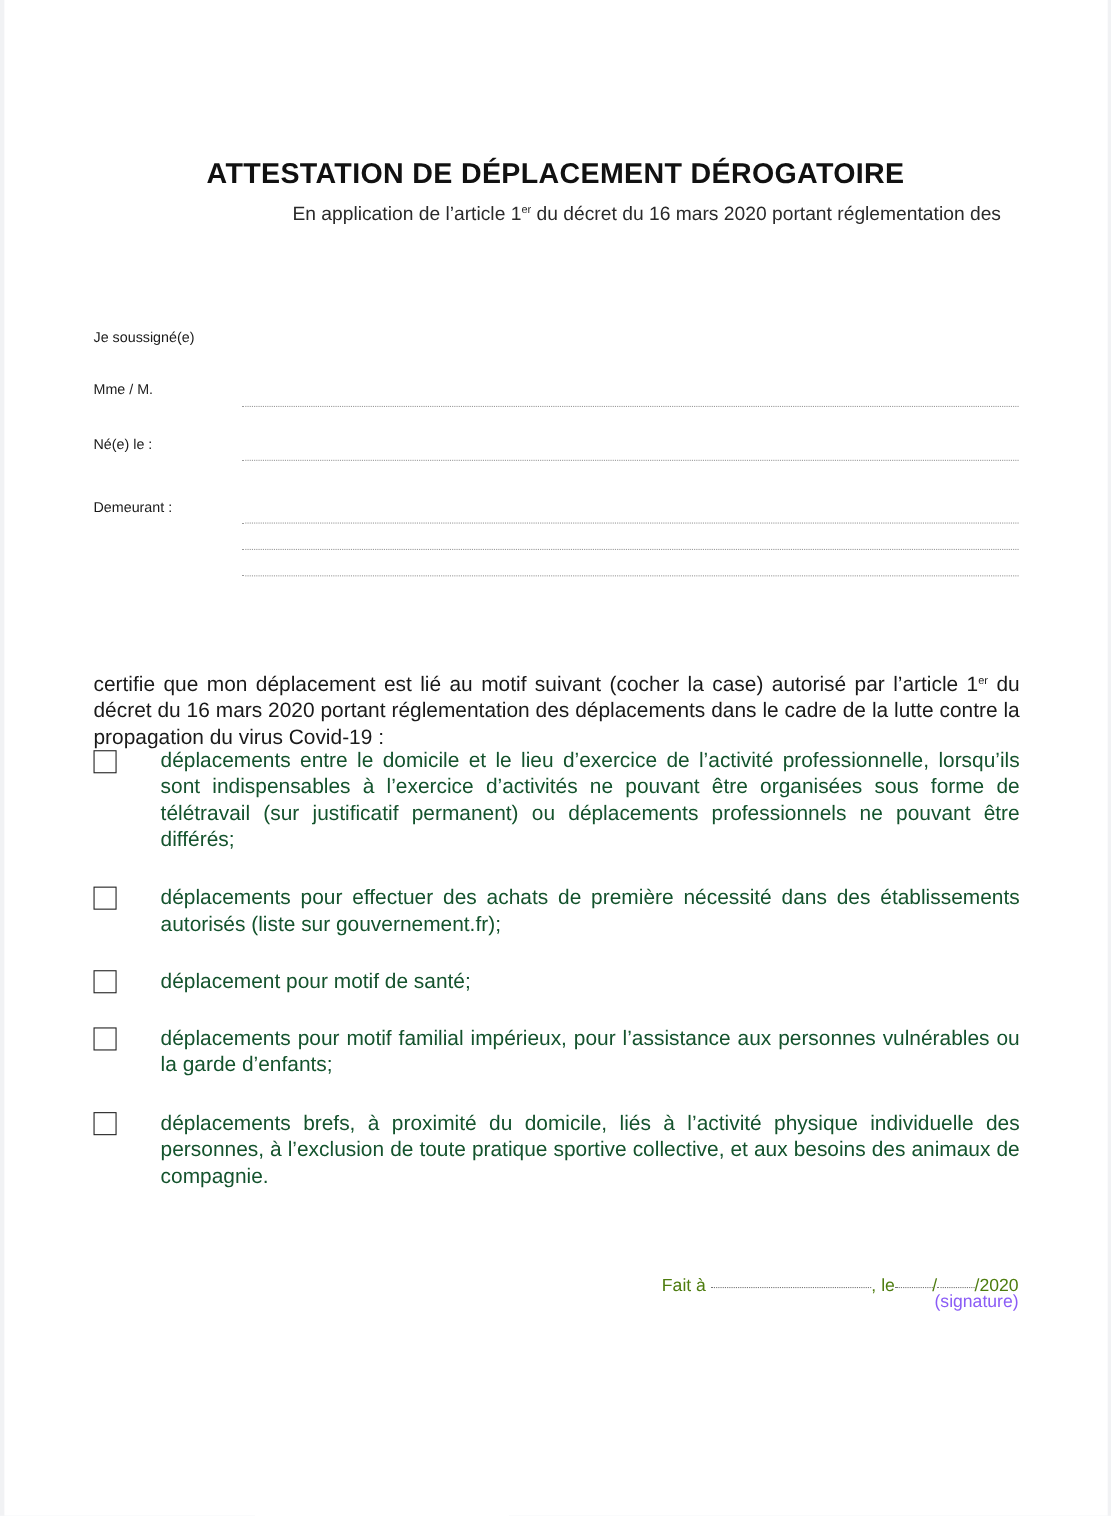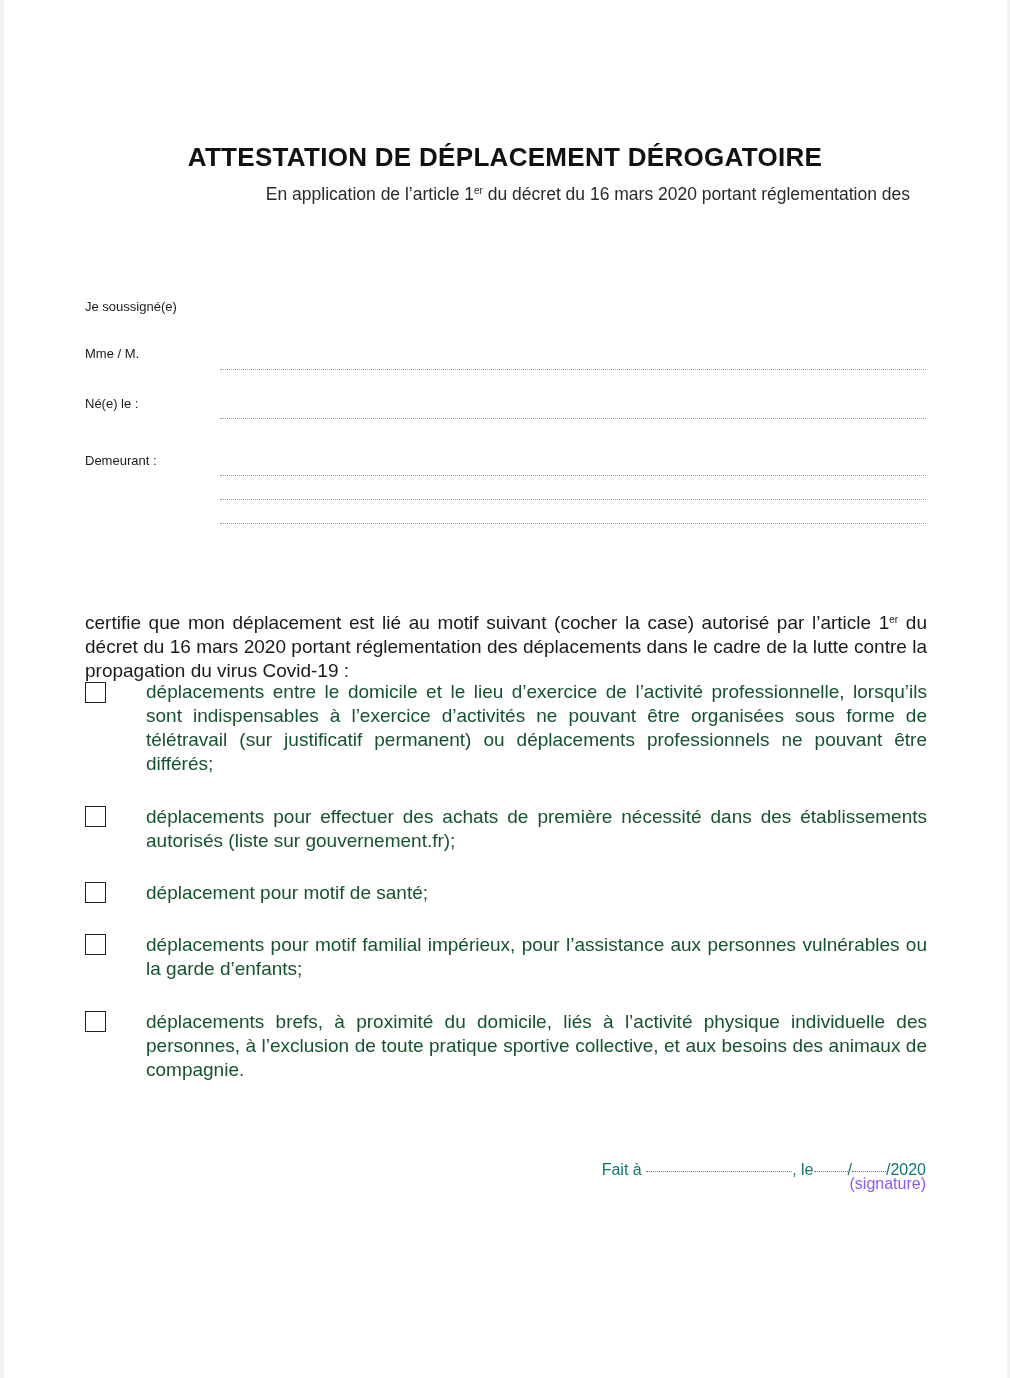--- a/index.html
+++ b/index.html
@@ -35,21 +35,21 @@
   .chk {
     position: absolute; left: 85px; width: 21px; height: 21px;
     border: 1.6px solid #222; background: #fff; box-sizing: border-box; cursor: pointer;
   }
   .opt {
     position: absolute; left: 146px; width: 781px;
     font-size: 19px; line-height: 24px; text-align: justify; color: #14532d;
     text-align-last: left;
   }
   .fait {
-    position: absolute; right: 84px; top: 1161px; font-size: 16px; color: #0f766e;
+    position: absolute; right: 84px; top: 1161px; font-size: 16px; color: #4d7c0f;
     white-space: nowrap;
   }
   .fait .fdots { display: inline-block; border-bottom: 1.3px dotted #777; vertical-align: 3px; height: 0; }
   .sig { position: absolute; right: 84px; top: 1140px; font-size: 16px; color: #8b5cf6; margin-top: 35px; }
 </style>
 </head>
 <body>
 
 <div class="page"></div>
 

